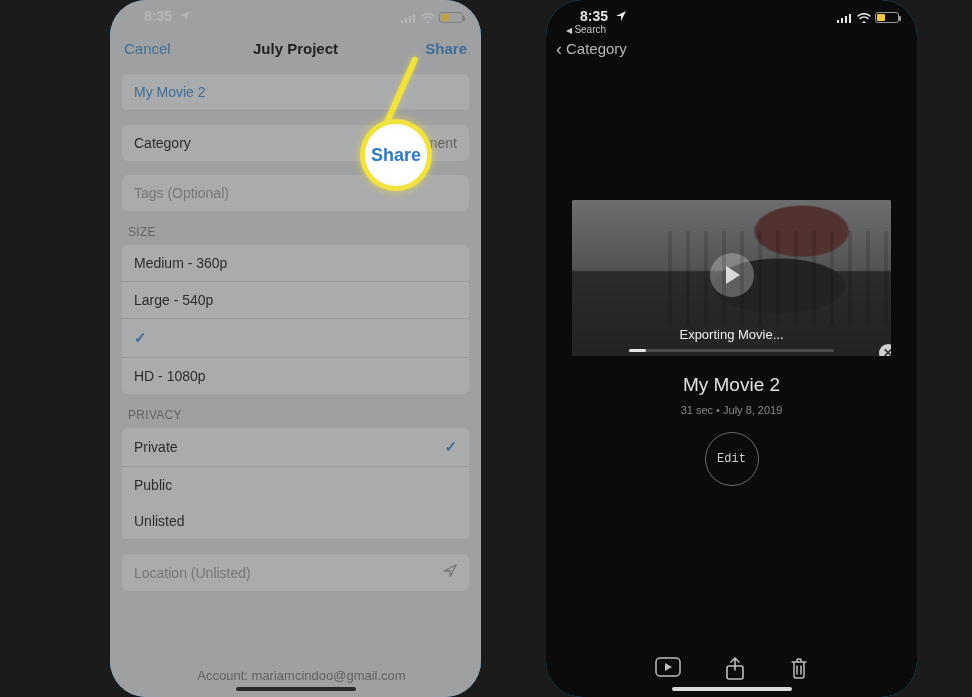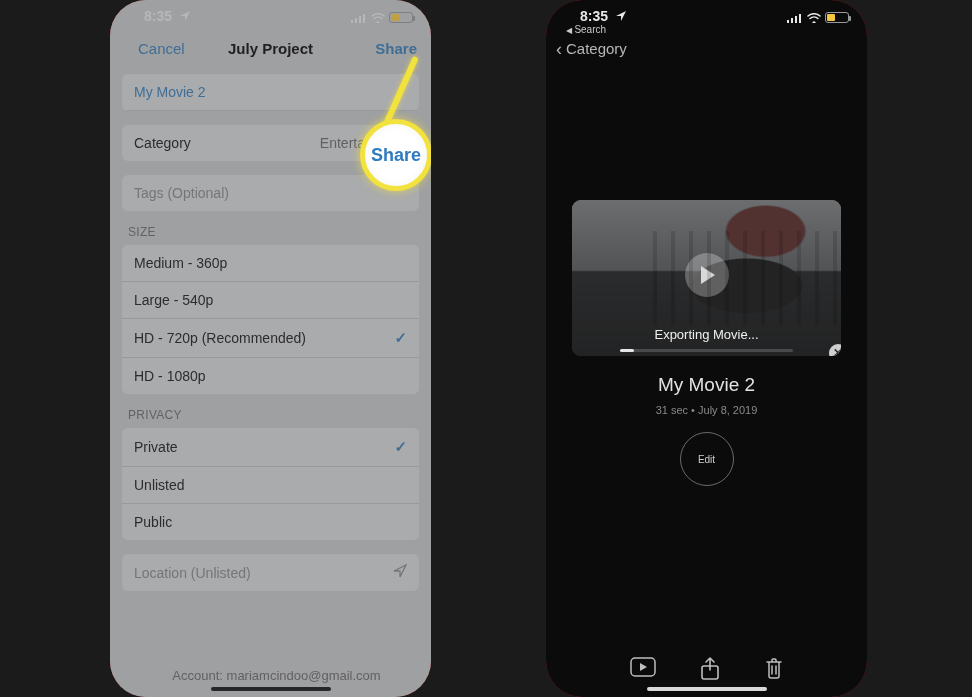--- a/index.html
+++ b/index.html
@@ -5,23 +5,23 @@
   * { box-sizing: border-box; margin: 0; padding: 0; }
   html, body { width: 972px; height: 697px; }
   body {
     background: #1b1b1b;
     font-family: -apple-system, "Helvetica Neue", Arial, sans-serif;
     position: relative;
     color: #222;
   }
   .phone {
     position: absolute;
-    width: 321px;
+    width: 371px;
     height: 697px;
-    background: #b91c1c;
+    background: #0ea5e9;
     border-radius: 36px;
     overflow: hidden;
   }
   .phone.left { left: 110px; top: 0; }
   .phone.right { left: 546px; top: 0; }
 
   
   .statusbar {
     position: relative;
     height: 34px;
@@ -82,21 +82,21 @@
     text-align:center;
     position:relative;
     font-size:15px;
     font-weight:600;
     color:#111;
   }
   .nav .nav-left, .nav .nav-right {
     position:absolute; top:0;
     font-weight:400; font-size:15px;
   }
-  .nav .nav-left { left:28px; color:#3d7fb7; }
+  .nav .nav-left { left:14px; color:#3d7fb7; }
   .nav .nav-right { right:14px; color:#3d7fb7; font-weight:600; }
 
   .content {
     padding: 10px 12px 6px 12px;
     font-size: 14px;
   }
   .card {
     background:#d6d7d9;
     border-radius:6px;
     margin-bottom: 14px;
@@ -165,21 +165,21 @@
     display:flex; align-items:center; gap:4px;
   }
   .nav-dark .back .chev { font-size:18px; line-height:28px; color:#b7b7b7; }
 
   .proj-wrap {
     position:absolute; top:200px; left:26px; right:26px;
   }
   .thumb {
     position:relative; width:100%; height:156px;
     background: linear-gradient(180deg,#6a6d70 0%, #3a3c3e 100%);
-    border-radius:9px;
+    border-radius:2px;
     overflow:hidden;
   }
   .thumb .fake-scene {
     position:absolute; inset:0;
     background:
       radial-gradient(ellipse at 72% 20%, #8c4a4a 0%, #8c4a4a 14%, transparent 15%),
       radial-gradient(ellipse at 65% 55%, #2d2c2c 0%, #2d2c2c 22%, transparent 23%),
       linear-gradient(180deg,#bfc3c6 0%, #8a8e91 45%, #3d3f41 46%, #2b2c2e 100%);
     filter: brightness(.55) contrast(.9);
   }
@@ -221,22 +221,22 @@
     color:#e2e2e2; font-size:19px; text-align:center;
     margin-top:18px;
   }
   .proj-meta {
     color:#8a8a8a; font-size:11px; text-align:center; margin-top:8px;
   }
   .edit-btn {
     margin:16px auto 0 auto;
     width:54px; height:54px; border-radius:50%;
     border:1px solid #6a6a6a;
-    color:#cfcfcf; font-size:10px;
-    display:flex; align-items:center; justify-content:center;
+    color:#cfcfcf; font-size:12px;
+    display:flex; align-items:center; justify-content:center;font-family:Liberation Mono, monospace;
   }
 
   .toolbar {
     position:absolute; bottom:16px; left:0; right:0;
     display:flex; justify-content:center; gap:44px;
     color:#bfbfbf;
   }
   .toolbar svg { display:block; }
 
 </style>
@@ -299,39 +299,38 @@
 
       <div class="section-label">SIZE</div>
       <div class="card" id="size-card">
           <div class="row flex sep">
             <span>Medium - 360p</span>
           </div>
           <div class="row flex sep">
             <span>Large - 540p</span>
           </div>
           <div class="row flex sep">
-            <span>HD - 720p (Recommended)</span>
             <span class="check">✓</span>
           </div>
           <div class="row flex">
             <span>HD - 1080p</span>
           </div>
         </div>
 
       <div class="section-label">PRIVACY</div>
       <div class="card" id="privacy-card">
           <div class="row flex sep">
             <span>Private</span>
             <span class="check">✓</span>
           </div>
+          <div class="row flex">
+            <span>Public</span>
+          </div>
           <div class="row flex sep">
             <span>Unlisted</span>
-          </div>
-          <div class="row flex">
-            <span>Public</span>
           </div>
         </div>
 
       <div class="card">
         <div class="row flex input-like">
           <span>Location (Unlisted)</span>
           <span style="color:#8b8b8e">
             <svg width="14" height="14" viewBox="0 0 14 14">
                 <path d="M1 7 L13 1 L7 13 L7 7 Z" fill="none" stroke="#8b8b8e" stroke-width="1.3"></path>
               </svg>

